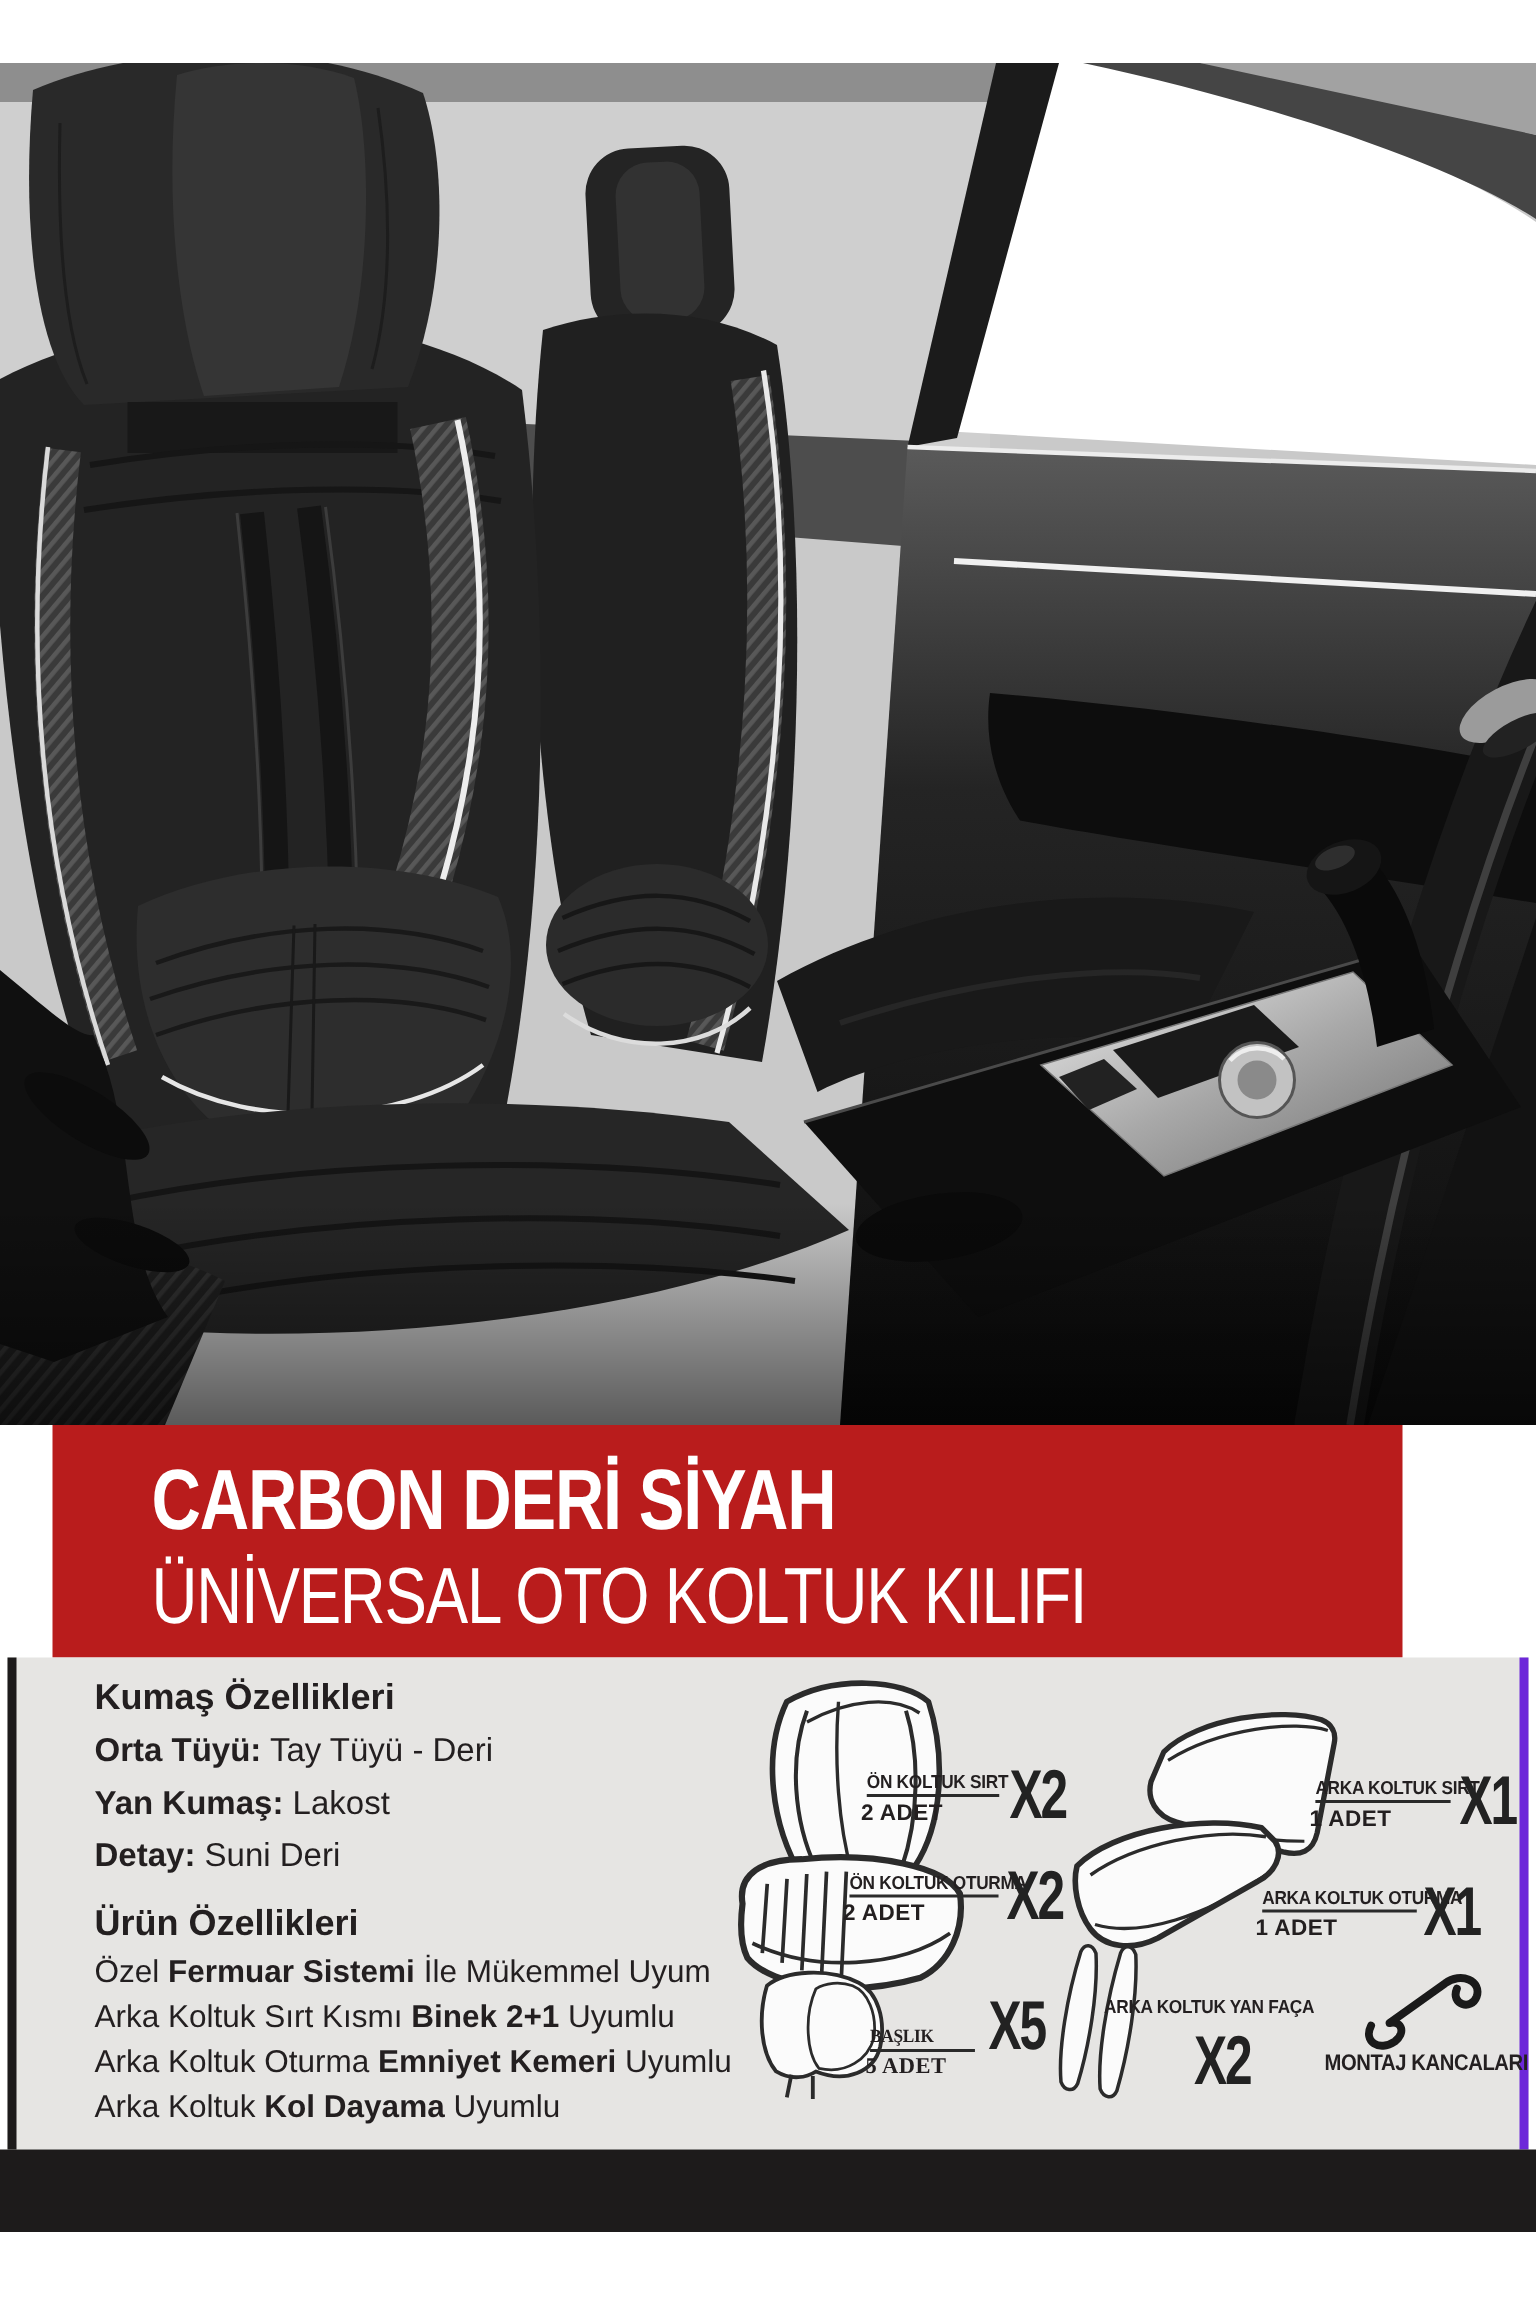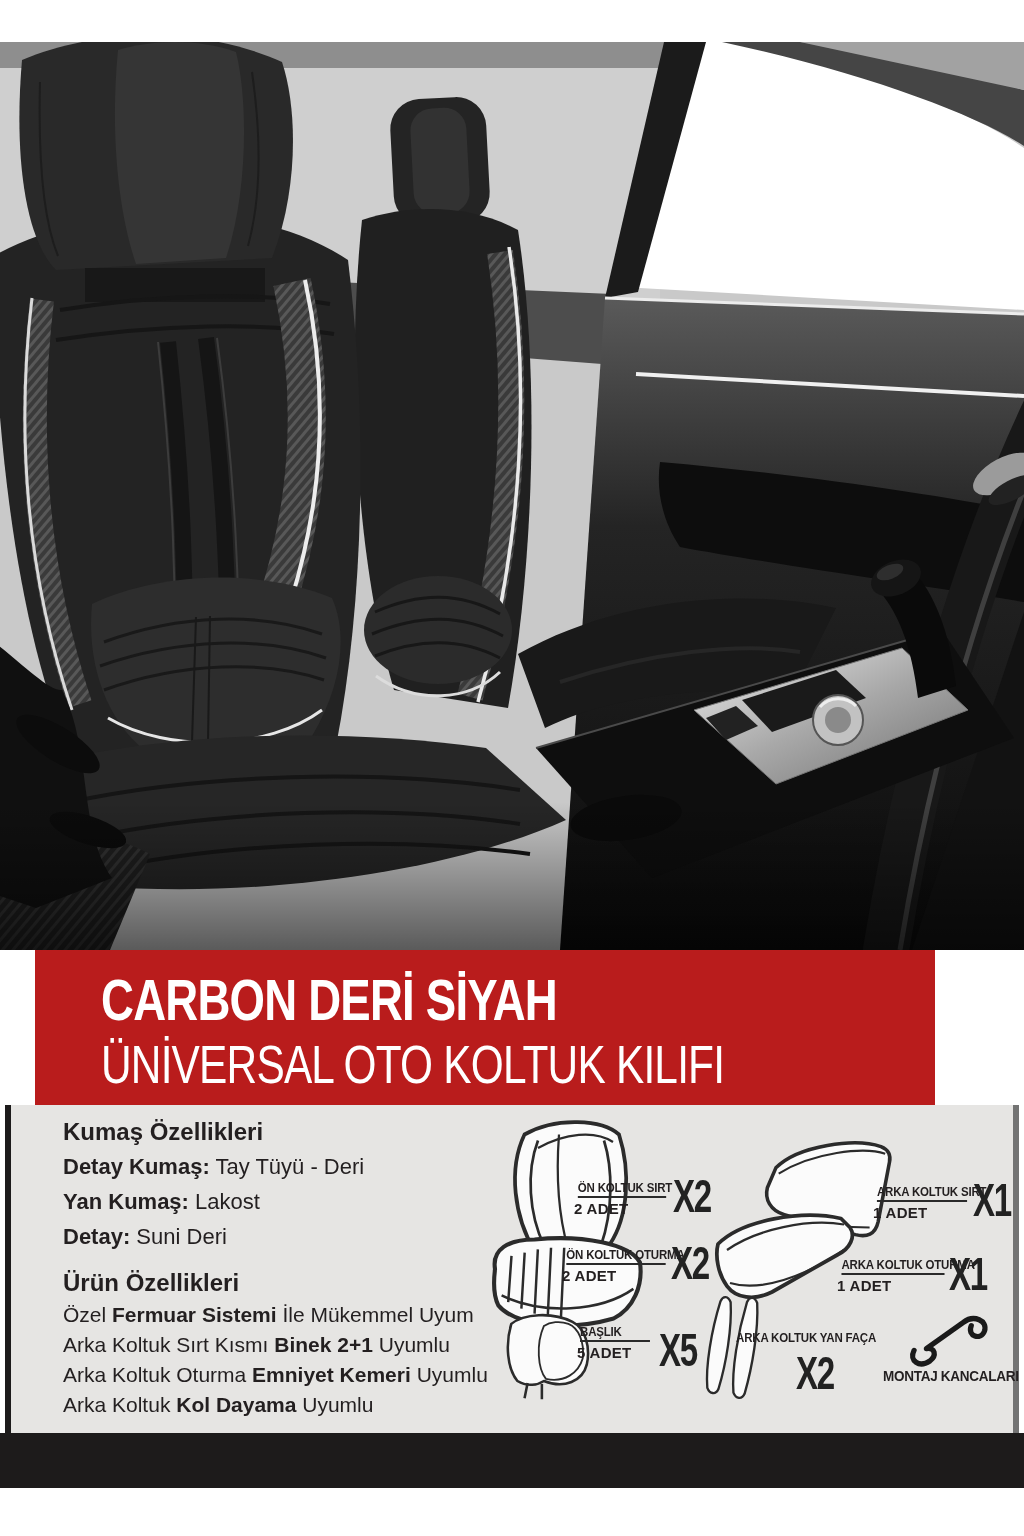--- a/index.html
+++ b/index.html
@@ -8,21 +8,21 @@
   
   .photo{position:absolute;left:0;top:42px;width:1024px;height:908px;}
   
   .banner{position:absolute;left:0;top:950px;width:900px;height:155px;background:#b91c1c;margin-left:35px;}
   .banner-title{position:absolute;left:66px;top:22px;color:#fff;font-size:57px;font-weight:700;
                 letter-spacing:-1px;transform:scaleX(.80);transform-origin:0 0;white-space:nowrap;line-height:1;}
   .banner-sub{position:absolute;left:66px;top:88px;color:#fff;font-size:53px;font-weight:400;
               letter-spacing:-1px;transform:scaleX(.80);transform-origin:0 0;white-space:nowrap;line-height:1;}
   
   .panel{position:absolute;left:5px;top:1105px;width:1014px;height:328px;background:#e6e5e3;
-         border-left:6px solid #1d1b1b;border-right:6px solid #737373;box-sizing:border-box;}
+         border-left:6px solid #1d1b1b;border-right:6px solid #6d28d9;box-sizing:border-box;}
   .spec-col{position:absolute;left:52px;top:10px;width:430px;}
   .spec-h{font-size:24px;font-weight:700;line-height:34px;}
   .spec-row{font-size:22px;line-height:35px;white-space:nowrap;}
   .spec-row b{font-weight:700;}
   .spec-gap{height:12px;}
   .prod-row{font-size:21px;line-height:30px;white-space:nowrap;}
   .prod-row b{font-weight:700;}
   
   .picon{position:absolute;}
   .plabel{position:absolute;text-align:left;}
@@ -143,21 +143,21 @@
 
   <div class="banner">
     <div class="banner-title">CARBON DERİ SİYAH</div>
     <div class="banner-sub">ÜNİVERSAL OTO KOLTUK KILIFI</div>
   </div>
 
   <div class="panel">
 
     <div class="spec-col">
       <div class="spec-h">Kumaş Özellikleri</div>
-      <div class="spec-row"><b>Detay Kumaş:</b><span>  Tay Tüyü - Deri</span></div>
+      <div class="spec-row"><b>Orta Tüyü:</b><span>  Tay Tüyü - Deri</span></div>
       <div class="spec-row"><b>Yan Kumaş:</b><span> Lakost</span></div>
       <div class="spec-row"><b>Detay:</b><span> Suni Deri</span></div>
       <div class="spec-gap"></div>
       <div class="spec-h">Ürün Özellikleri</div>
       <div class="prod-row"><span>Özel </span><b>Fermuar Sistemi</b><span> İle Mükemmel Uyum</span></div>
       <div class="prod-row"><span>Arka Koltuk Sırt Kısmı </span><b>Binek 2+1</b><span> Uyumlu</span></div>
       <div class="prod-row"><span>Arka Koltuk Oturma </span><b>Emniyet Kemeri</b><span> Uyumlu</span></div>
       <div class="prod-row"><span>Arka Koltuk </span><b>Kol Dayama</b><span> Uyumlu</span></div>
     </div>
 
@@ -205,21 +205,21 @@
       <span class="pname">ARKA KOLTUK OTURMA</span>
       <span class="pcount">1 ADET</span>
     </div>
     <div class="pqty" style="left:938px;top:146px;">X1</div>
 
     <svg class="picon" style="left:486px;top:203px;" width="102" height="97" viewBox="0 0 100 92">
       <path d="M14,14 C8,34 10,58 20,70 C30,76 40,74 46,70 C66,78 84,70 88,54 C92,36 86,18 74,12 C54,2 26,4 14,14 Z" fill="#fbfbfb" stroke="#2b2b2b" stroke-width="2.5" stroke-linejoin="round"></path>
       <path d="M46,16 C38,34 40,58 48,68 C66,72 80,62 84,48 C86,32 80,18 70,14 C62,11 52,12 46,16 Z" fill="none" stroke="#2b2b2b" stroke-width="1.8"></path>
       <path d="M30,72 L27,87 M44,73 L44,88" stroke="#2b2b2b" stroke-width="2.5" fill="none"></path>
     </svg>
-    <div class="plabel" style="left:566px;top:220px;width:76px;">
+    <div class="plabel" style="left:566px;top:245px;width:76px;font-family:Liberation Serif, serif;">
       <span class="pname">BAŞLIK</span>
       <span class="pcount">5 ADET</span>
     </div>
     <div class="pqty" style="left:648px;top:222px;">X5</div>
 
     <svg class="picon" style="left:690px;top:188px;" width="72" height="112" viewBox="0 0 70 110">
       <g transform="rotate(6 35 55)">
         <path d="M14,10 C8,40 6,75 10,96 C13,102 19,102 21,96 C26,70 28,35 24,10 C21,4 16,4 14,10 Z" fill="#fbfbfb" stroke="#2b2b2b" stroke-width="2.3" stroke-linejoin="round"></path>
         <path d="M40,8 C34,40 32,76 36,98 C39,104 45,104 47,98 C52,70 54,34 50,8 C47,2 42,2 40,8 Z" fill="#fbfbfb" stroke="#2b2b2b" stroke-width="2.3" stroke-linejoin="round"></path>
       </g>

